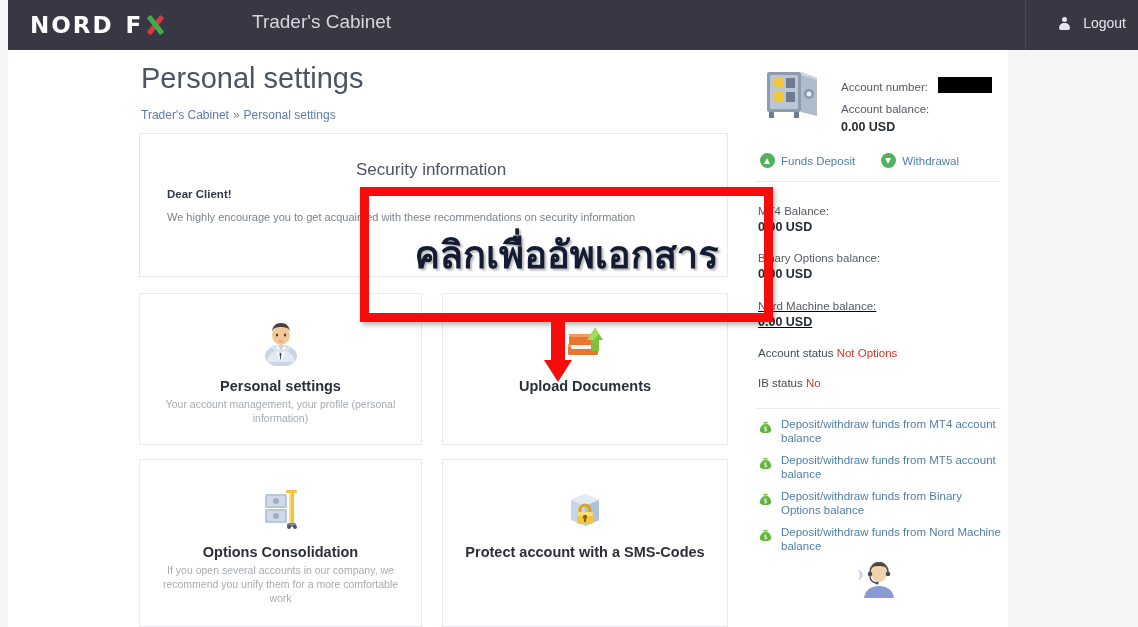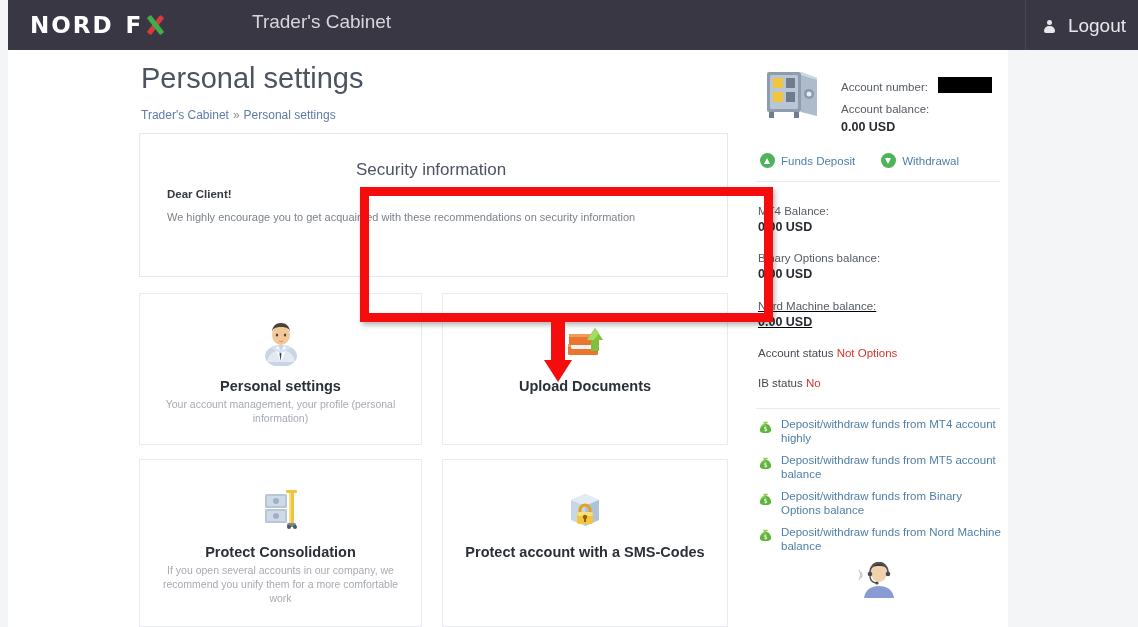--- a/index.html
+++ b/index.html
@@ -36,21 +36,21 @@
   .logo .x::before { background: #d83b3b; transform: rotate(38deg); }
   .logo .x::after  { background: #3fae4a; transform: rotate(-38deg); }
 
   .cabinet-title {
     position: absolute; left: 244px; top: 11px;
     font-size: 19px; color: #d8d6dd; font-weight: normal;
   }
   .logout {
     position: absolute; right: 20px; top: 15px;
     display: flex; align-items: center; gap: 13px;
-    color: #e8e6ec; font-size: 19px; cursor: pointer;
+    color: #e8e6ec; font-size: 14px; cursor: pointer;
   }
   .person-glyph {
     width: 11px; height: 13px; position: relative; display: inline-block;
   }
   .person-glyph::before {
     content: ""; position: absolute; left: 3px; top: 0;
     width: 5px; height: 5px; border-radius: 50%; background: #e8e6ec;
   }
   .person-glyph::after {
     content: ""; position: absolute; left: 0px; top: 6px;
@@ -262,21 +262,21 @@
       <rect x="8" y="25" width="22" height="14" rx="1.5" fill="#b8c6d8"></rect>
       <rect x="10" y="27" width="18" height="10" rx="1" fill="#cfdae8"></rect>
       <circle cx="19" cy="32" r="3" fill="#9fb0c6"></circle>
       <rect x="32" y="8" width="5" height="32" fill="#f2c33c"></rect>
       <rect x="32" y="8" width="2" height="32" fill="#fadd7e"></rect>
       <rect x="29" y="6" width="11" height="3" rx="1" fill="#f2c33c"></rect>
       <rect x="30" y="39" width="9" height="4" rx="1.5" fill="#7b8798"></rect>
       <circle cx="32" cy="43" r="2" fill="#4d5663"></circle>
       <circle cx="38" cy="43" r="2" fill="#4d5663"></circle>
     </svg>
-    <div class="card-title">Protect Consolidation</div>
+    <div class="card-title">Options Consolidation</div>
     <div class="card-desc">If you open several accounts in our company, we recommend you unify them for a more comfortable work</div>
   </div>
 
   <div class="card" id="card-sms">
     <svg class="card-icon" viewBox="0 0 48 48">
       <path d="M10 16 L24 10 L38 16 L38 36 L24 42 L10 36 Z" fill="#c6d6e6"></path>
       <path d="M10 16 L24 10 L38 16 L24 22 Z" fill="#e2ecf6"></path>
       <path d="M24 22 L38 16 L38 36 L24 42 Z" fill="#aec3d8"></path>
       <path d="M19 30 v-4 a5 5 0 0 1 10 0 v4" stroke="#e0a317" stroke-width="3" fill="none"></path>
       <rect x="16" y="28" width="16" height="12" rx="2" fill="#f5c53d"></rect>
@@ -347,21 +347,21 @@
     <div class="sb-divider" style="top:358px;"></div>
 
     <div class="dw-links">
       <div class="dw-link">
         <svg class="moneybag" viewBox="0 0 16 16">
           <path d="M5 3 h6 l-1.5 2 h-3 z" fill="#9ec75a"></path>
           <path d="M8 5 c-4 0-6 4-6 7 0 2 2 3 6 3 s6-1 6-3 c0-3-2-7-6-7z" fill="#5fb43c"></path>
           <path d="M8 5 c-3 0-5 3-5.5 5.5 1-2 3-3.5 5.5-3.5 z" fill="#87d05f"></path>
           <text x="8" y="13" font-size="7" fill="#ffffff" text-anchor="middle" font-family="DejaVu Sans">$</text>
         </svg>
-        <span>Deposit/withdraw funds from MT4 account highly</span>
+        <span>Deposit/withdraw funds from MT4 account balance</span>
       </div>
       <div class="dw-link">
         <svg class="moneybag" viewBox="0 0 16 16">
           <path d="M5 3 h6 l-1.5 2 h-3 z" fill="#9ec75a"></path>
           <path d="M8 5 c-4 0-6 4-6 7 0 2 2 3 6 3 s6-1 6-3 c0-3-2-7-6-7z" fill="#5fb43c"></path>
           <path d="M8 5 c-3 0-5 3-5.5 5.5 1-2 3-3.5 5.5-3.5 z" fill="#87d05f"></path>
           <text x="8" y="13" font-size="7" fill="#ffffff" text-anchor="middle" font-family="DejaVu Sans">$</text>
         </svg>
         <span>Deposit/withdraw funds from MT5 account balance</span>
       </div>
@@ -393,19 +393,20 @@
       <circle cx="12" cy="16" r="2.3" fill="#4a4a4a"></circle>
       <circle cx="30" cy="16" r="2.3" fill="#4a4a4a"></circle>
       <path d="M12 18 q0 6 6 7" stroke="#4a4a4a" stroke-width="1.3" fill="none"></path>
       <circle cx="19" cy="25" r="1.6" fill="#4a4a4a"></circle>
       <path d="M3 14 q2 3 0 6 M1 12 q3 5 0 10" stroke="#c5cbd8" stroke-width="1.2" fill="none"></path>
     </svg>
   </div>
 
   <div class="red-box"></div>
   <div class="thai-text">
+    <div class="thai-line">คลิกเพื่ออัพเอกสาร</div>
   </div>
   <div class="red-arrow">
     <div class="shaft"></div>
     <div class="head"></div>
   </div>
 
 </div>
 
 </body></html>

